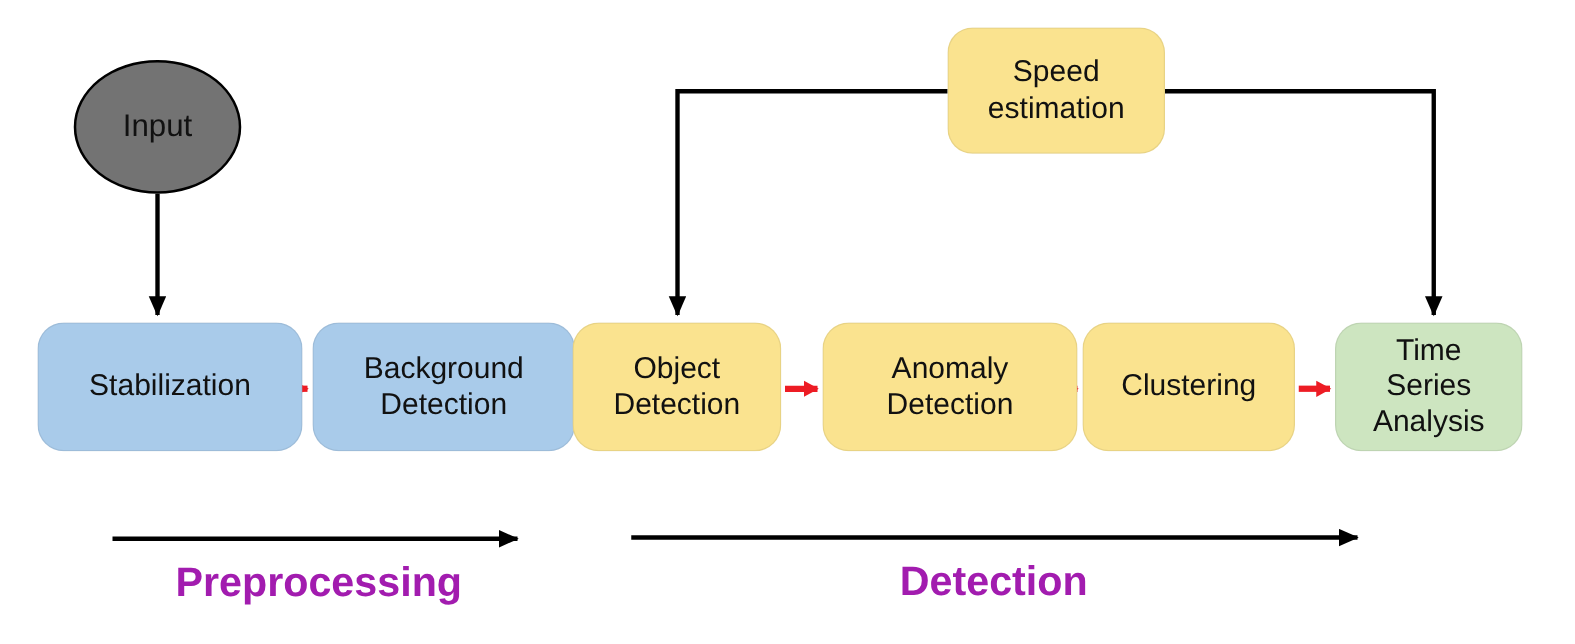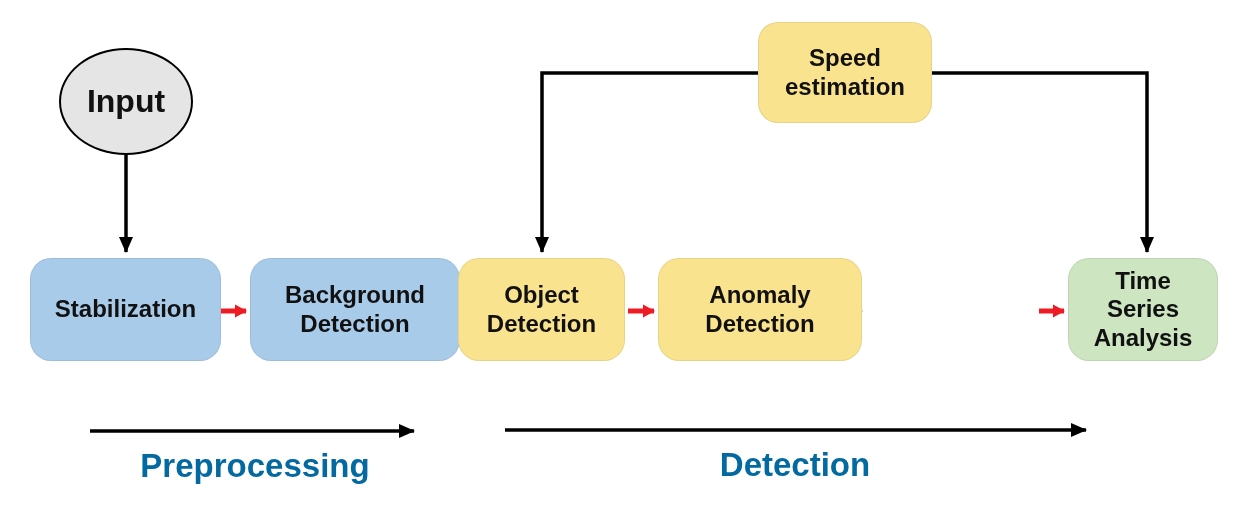--- a/index.html
+++ b/index.html
@@ -18,59 +18,59 @@
     pointer-events: none;
   }
   .node {
     position: absolute;
     display: flex;
     align-items: center;
     justify-content: center;
     text-align: center;
     box-sizing: border-box;
     color: #111111;
-    font-weight: bold;
+    font-weight: normal;
   }
   .node .label {
     white-space: pre-line;
     line-height: 1.18;
   }
   .ellipse {
     left: 59px; top: 48px; width: 134px; height: 107px;
     border: 2.5px solid #000000;
     border-radius: 50%;
-    background: #e5e5e5;
-    font-size: 32px;
+    background: #737373;
+    font-size: 25px;
   }
   .box {
     border-radius: 21px;
     border: 1px solid rgba(0,0,0,0.07);
     font-size: 24px;
     top: 258px;
     height: 103px;
   }
-  .n-stabilization       { left: 30px;   width: 191px; justify-content: center; }
+  .n-stabilization       { left: 30px;   width: 212px; justify-content: center; }
   .n-background-detection{ left: 250px;  width: 210px; }
   .n-object-detection    { left: 458px;  width: 167px; }
   .n-anomaly-detection   { left: 658px;  width: 204px; }
   .n-clustering          { left: 866px;  width: 170px; }
   .n-time-series-analysis{ left: 1068px; width: 150px; }
   .n-speed-estimation {
     left: 758px; top: 22px; width: 174px; height: 101px;
     border-radius: 20px;
     border: 1px solid rgba(0,0,0,0.07);
     font-size: 24px;
   }
   .phase-label {
     position: absolute;
     width: 320px;
     text-align: center;
     font-size: 33px;
     font-weight: bold;
-    color: #0369a1;
+    color: #a21caf;
   }
   .phase-preprocessing { left: 95px;  top: 447px; }
   .phase-processing    { left: 635px; top: 446px; }
 </style>
 </head>
 <body>
 
 <div class="canvas">
 
   <svg class="connector-layer" viewBox="0 0 1260 515" xmlns="http://www.w3.org/2000/svg" aria-hidden="true">
@@ -115,20 +115,23 @@
   <div class="node box n-object-detection" style="background-color: rgb(250, 227, 143);">
     <span class="label">Object
 Detection</span>
   </div>
 
   <div class="node box n-anomaly-detection" style="background-color: rgb(250, 227, 143);">
     <span class="label">Anomaly
 Detection</span>
   </div>
 
+  <div class="node box n-clustering" style="background-color: rgb(250, 227, 143);">
+    <span class="label">Clustering</span>
+  </div>
 
   <div class="node box n-time-series-analysis" style="background-color: rgb(205, 229, 192);">
     <span class="label">Time
 Series
 Analysis</span>
   </div>
 
   <div class="node n-speed-estimation" style="background-color: rgb(250, 227, 143);">
     <span class="label">Speed
 estimation</span>

